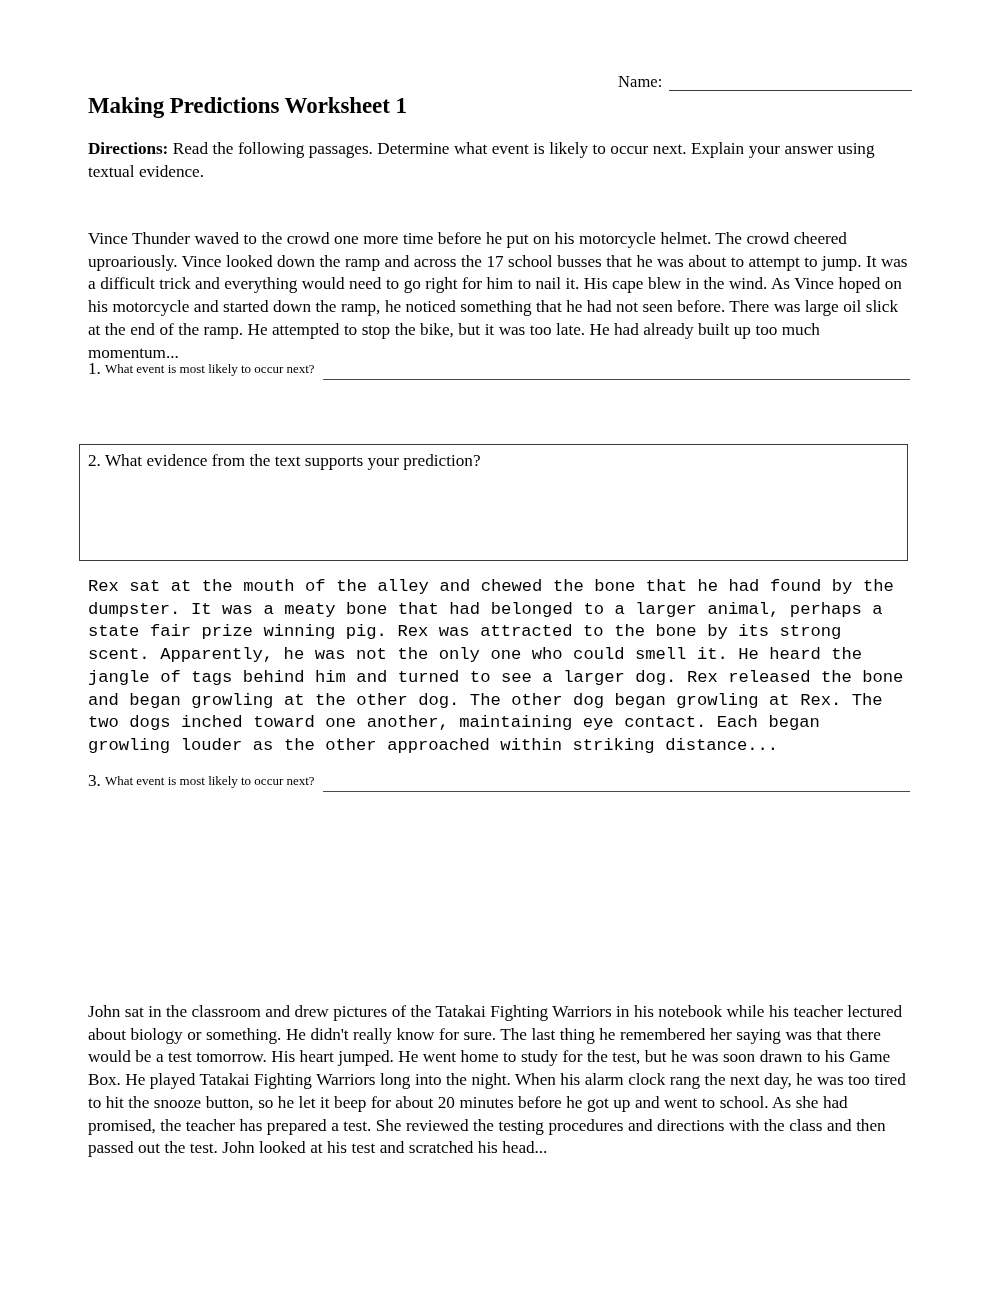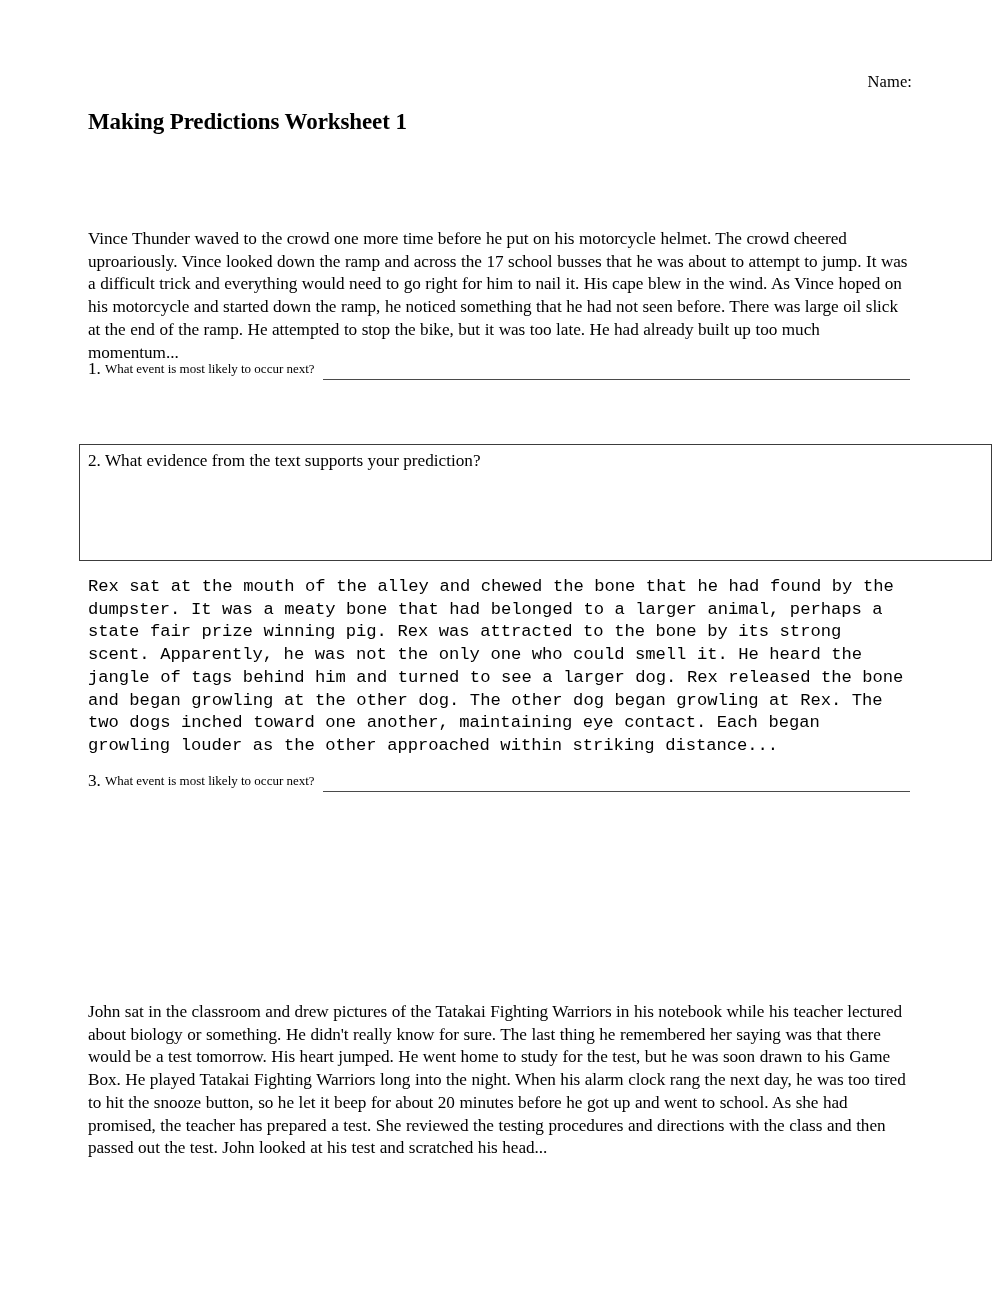--- a/index.html
+++ b/index.html
@@ -25,40 +25,39 @@
   }
 
   
   .name-row {
     position: absolute;
     left: 618px;
     top: 72px;
     display: flex;
     align-items: flex-end;
     width: 294px;
-    flex-direction: column;
   }
   .name-label {
     font-size: 16.5px;
     line-height: 19px;
     white-space: nowrap;
     letter-spacing: 0.1px;
   }
   .name-rule {
     flex: 1 1 auto;
     margin-left: 7px;
     border-bottom: 1.3px solid #3a3a3a;
     height: 15px;
   }
 
   
   .title {
     position: absolute;
     left: 88px;
-    top: 108px;
+    top: 92px;
     font-size: 23px;
     font-weight: bold;
     letter-spacing: -0.1px;
     line-height: 28px;
     white-space: nowrap;
   }
 
   
   .col {
     position: absolute;
@@ -105,21 +104,21 @@
     border-bottom: 1.3px solid #4a4a4a;
     height: 16px;
   }
   .q1-row { top: 358px; }
   .q3-row { top: 770px; }
 
   
   .answer-box {
     position: absolute;
     left: 79px;
-    width: 913px;
+    width: 829px;
     height: 117px;
     border: 1.3px solid #3c3c3c;
     box-sizing: border-box;
     background: #ffffff;
   }
   .answer-box .ab-label {
     position: absolute;
     left: 8px;
     top: 5px;
     font-size: 17.2px;
@@ -143,20 +142,23 @@
 
 <div class="page">
 
   <div class="name-row">
     <span class="name-label">Name:</span>
     <span class="name-rule"></span>
   </div>
 
   <div class="title">Making Predictions Worksheet 1</div>
 
+  <div class="col para directions">
+    <b>Directions:</b><span> Read the following passages.  Determine what event is likely to occur next.  Explain your answer using textual evidence.</span>
+  </div>
 
   <div class="col para passage1">Vince Thunder waved to the crowd one more time before he put on his motorcycle helmet.  The crowd cheered uproariously.  Vince looked down the ramp and across the 17 school busses that he was about to attempt to jump.  It was a difficult trick and everything would need to go right for him to nail it.  His cape blew in the wind.  As Vince hoped on his motorcycle and started down the ramp, he noticed something that he had not seen before.  There was large oil slick at the end of the ramp.  He attempted to stop the bike, but it was too late.  He had already built up too much momentum...</div>
 
   <div class="q-row q1-row">
     <span class="q-num">1.</span>
     <span class="q-text">What event is most likely to occur next?</span>
     <span class="q-rule"></span>
   </div>
 
   <div class="answer-box box2">

